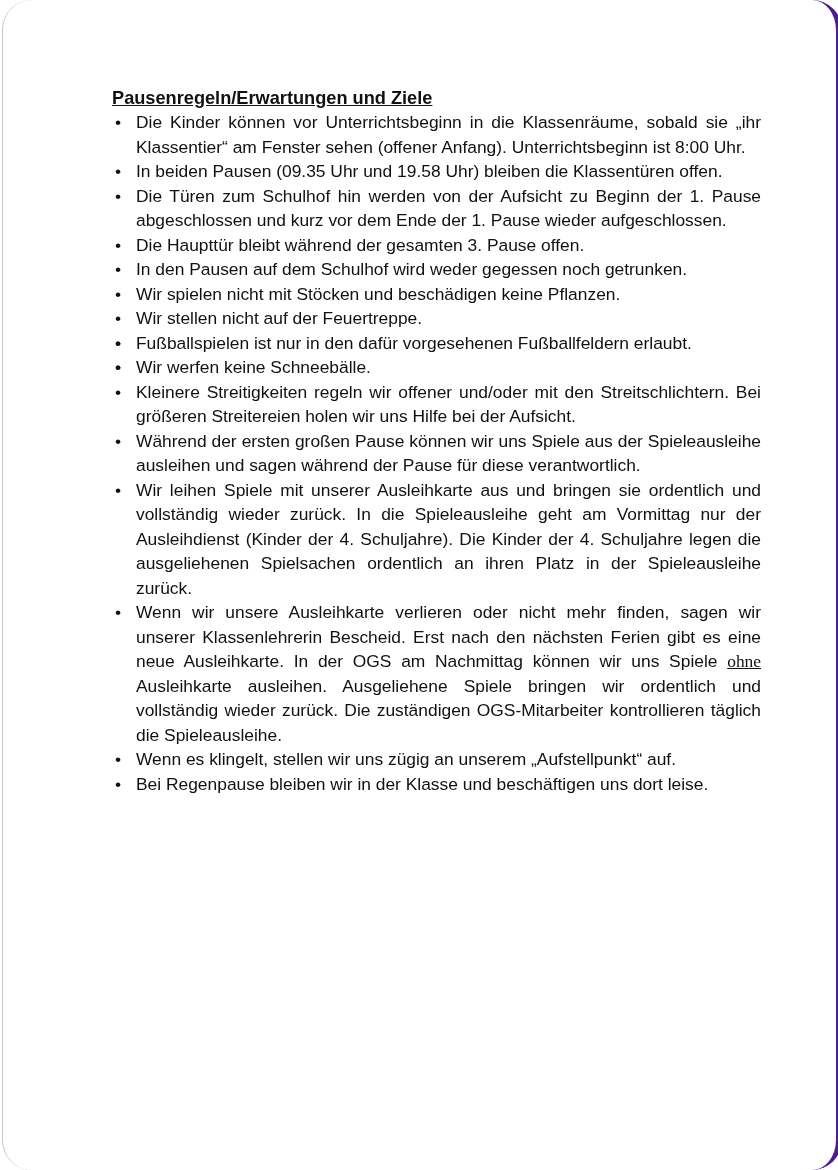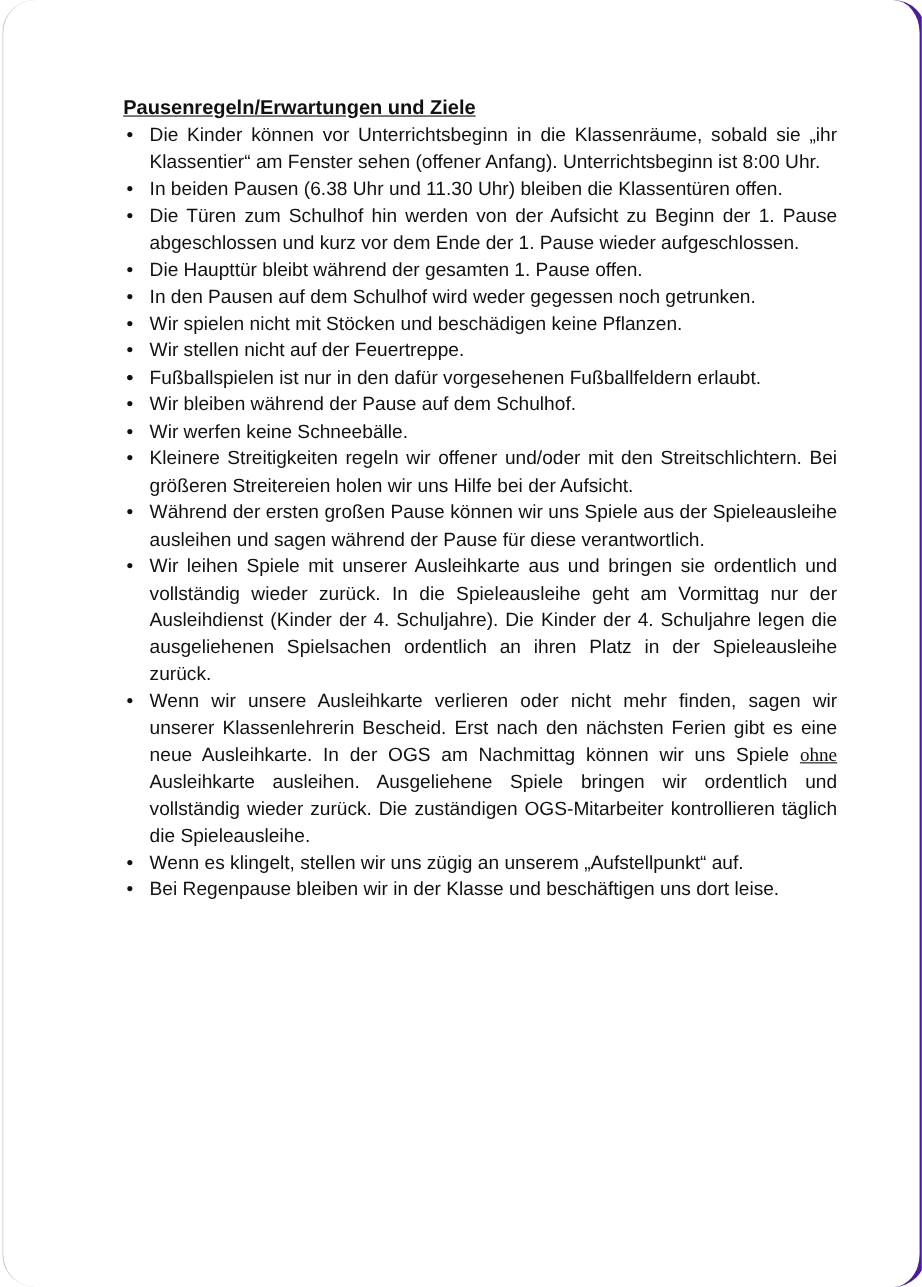--- a/index.html
+++ b/index.html
@@ -27,29 +27,29 @@
   .u { text-decoration: underline; font-family: Liberation Serif, serif; }
 </style>
 </head>
 <body>
 
 <div class="page">
   <div class="content">
     <div class="title">Pausenregeln/Erwartungen und Ziele</div>
     <ul>
       <li><span class="bullet">•</span><span>Die Kinder können vor Unterrichtsbeginn in die Klassenräume, sobald sie „ihr Klassentier“ am Fenster sehen (offener Anfang). Unterrichtsbeginn ist 8:00 Uhr.</span></li>
-      <li><span class="bullet">•</span><span>In beiden Pausen (6.38 Uhr und 11.30 Uhr) bleiben die Klassentüren offen.</span></li>
+      <li><span class="bullet">•</span><span>In beiden Pausen (09.35 Uhr und 19.58 Uhr) bleiben die Klassentüren offen.</span></li>
       <li><span class="bullet">•</span><span>Die Türen zum Schulhof hin werden von der Aufsicht zu Beginn der 1. Pause abgeschlossen und kurz vor dem Ende der 1. Pause wieder aufgeschlossen.</span></li>
-      <li><span class="bullet">•</span><span>Die Haupttür bleibt während der gesamten 1. Pause offen.</span></li>
+      <li><span class="bullet">•</span><span>Die Haupttür bleibt während der gesamten 3. Pause offen.</span></li>
       <li><span class="bullet">•</span><span>In den Pausen auf dem Schulhof wird weder gegessen noch getrunken.</span></li>
       <li><span class="bullet">•</span><span>Wir spielen nicht mit Stöcken und beschädigen keine Pflanzen.</span></li>
       <li><span class="bullet">•</span><span>Wir stellen nicht auf der Feuertreppe.</span></li>
       <li><span class="bullet">•</span></li>
       <li><span class="bullet">•</span><span>Fußballspielen ist nur in den dafür vorgesehenen Fußballfeldern erlaubt.</span></li>
-      <li><span class="bullet">•</span><span>Wir bleiben während der Pause auf dem Schulhof.</span></li>
+      <li><span class="bullet">•</span></li>
       <li><span class="bullet">•</span><span>Wir werfen keine Schneebälle.</span></li>
       <li><span class="bullet">•</span><span>Kleinere Streitigkeiten regeln wir offener und/oder mit den Streitschlichtern. Bei größeren Streitereien holen wir uns Hilfe bei der Aufsicht.</span></li>
       <li><span class="bullet">•</span><span>Während der ersten großen Pause können wir uns Spiele aus der Spieleausleihe ausleihen und sagen während der Pause für diese verantwortlich.</span></li>
       <li><span class="bullet">•</span><span>Wir leihen Spiele mit unserer Ausleihkarte aus und bringen sie ordentlich und vollständig wieder zurück. In die Spieleausleihe geht am Vormittag nur der Ausleihdienst (Kinder der 4. Schuljahre). Die Kinder der 4. Schuljahre legen die ausgeliehenen Spielsachen ordentlich an ihren Platz in der Spieleausleihe zurück.</span></li>
       <li><span class="bullet">•</span><span>Wenn wir unsere Ausleihkarte verlieren oder nicht mehr finden, sagen wir unserer Klassenlehrerin Bescheid. Erst nach den nächsten Ferien gibt es eine neue Ausleihkarte. In der OGS am Nachmittag können wir uns Spiele </span><span class="u">ohne</span><span> Ausleihkarte ausleihen. Ausgeliehene Spiele bringen wir ordentlich und vollständig wieder zurück. Die zuständigen OGS-Mitarbeiter kontrollieren täglich die Spieleausleihe.</span></li>
       <li><span class="bullet">•</span><span>Wenn es klingelt, stellen wir uns zügig an unserem „Aufstellpunkt“ auf.</span></li>
       <li><span class="bullet">•</span><span>Bei Regenpause bleiben wir in der Klasse und beschäftigen uns dort leise.</span></li>
     </ul>
   </div>
 </div>

